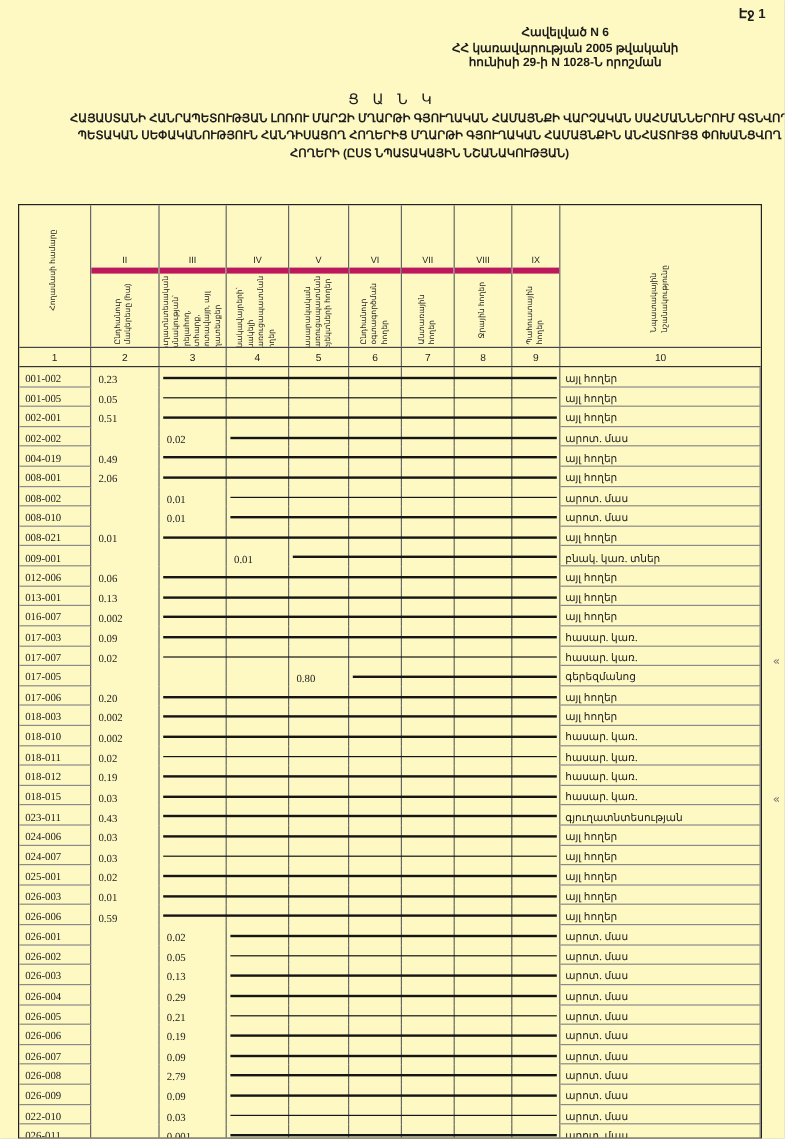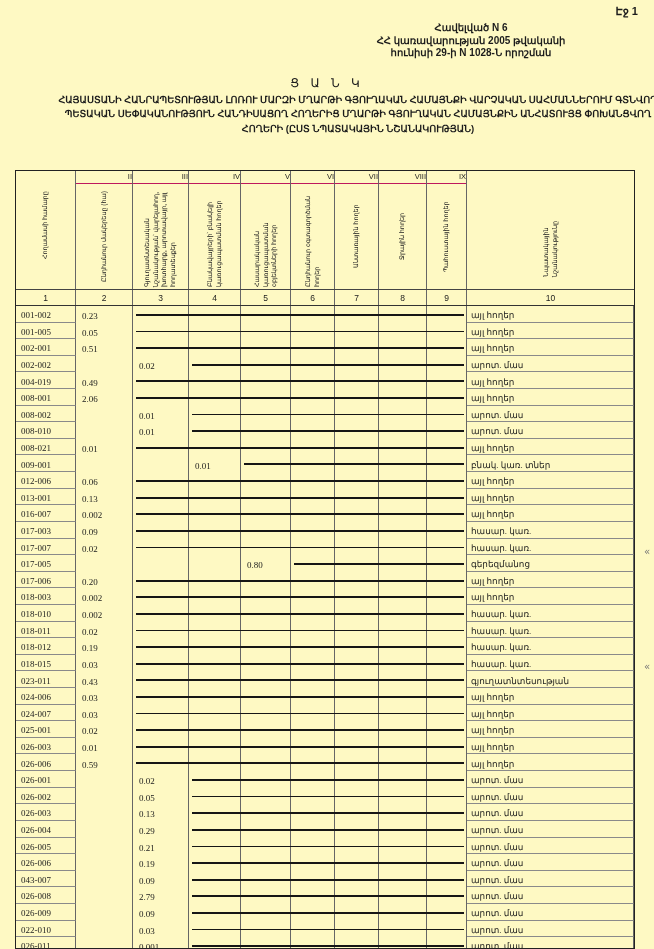--- a/index.html
+++ b/index.html
@@ -20,22 +20,22 @@
   .doc-subtitle{position:absolute;top:93px;left:27px;width:600px;text-align:center;
     font-size:9.6px;font-weight:bold;line-height:1.5;margin-left:31px;}
   .tbl{
     position:absolute;top:170px;left:15px;width:620px;height:779px;
     border:1.6px solid #222;box-sizing:border-box;overflow:hidden;
   }
   .grid{display:grid;grid-template-columns:60px 57px 56px 52px 50px 44px 44px 48px 40px 1fr;}
   .thead{height:118px;border-bottom:1px solid #444;}
   .hcell{border-right:1px solid #666;display:flex;flex-direction:column;align-items:center;overflow:hidden;}
   .hcell:last-child{border-right:none;}
-  .numeral{width:100%;height:12px;line-height:12px;border-bottom:1px solid #be185d;
-    font-size:7.5px;text-align:right;flex:0 0 auto;}
+  .numeral{width:100%;height:12px;line-height:12px;border-bottom:5px solid #be185d;
+    font-size:7.5px;text-align:center;flex:0 0 auto;margin-top:40px;}
   .hlabel{flex:1;display:flex;align-items:center;justify-content:center;
     writing-mode:vertical-rl;transform:rotate(180deg);
     font-size:6.4px;line-height:1.35;padding:2px 1px;text-align:left;color:#222;max-height:104px;}
   .numrow{height:15px;border-bottom:1.4px solid #333;}
   .ncell{border-right:1px solid #666;font-size:8.5px;display:flex;align-items:center;justify-content:center;}
   .ncell:last-child{border-right:none;}
   .trow{height:16.62px;position:relative;}
   .c{border-right:1px solid #666;font-size:9px;font-family:"Liberation Serif",serif;
      display:flex;align-items:flex-end;padding:0 0 1.5px 6px;overflow:hidden;white-space:nowrap;}
   .c:last-child{border-right:none;}
@@ -551,21 +551,21 @@
           <div class="c"></div>
           <div class="c"></div>
           <div class="c"></div>
           <div class="c"></div>
           <div class="c"></div>
           <div class="c"></div>
           <div class="c use">արոտ. մաս</div>
           <div class="dash" style="left: 176px; width: 272px;"></div>
         </div>
         <div class="trow grid">
-          <div class="c id">043-007</div>
+          <div class="c id">026-007</div>
           <div class="c"></div>
           <div class="c">0.09</div>
           <div class="c"></div>
           <div class="c"></div>
           <div class="c"></div>
           <div class="c"></div>
           <div class="c"></div>
           <div class="c"></div>
           <div class="c use">արոտ. մաս</div>
           <div class="dash" style="left: 176px; width: 272px;"></div>

